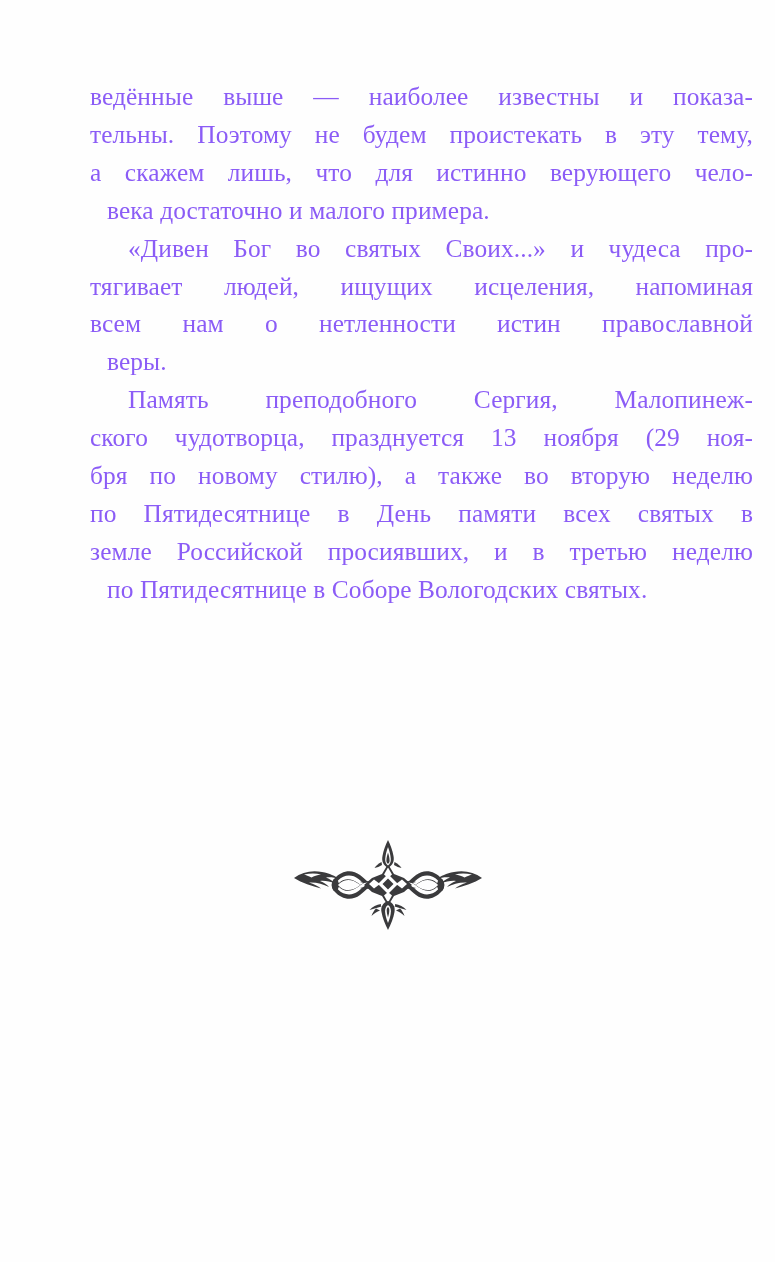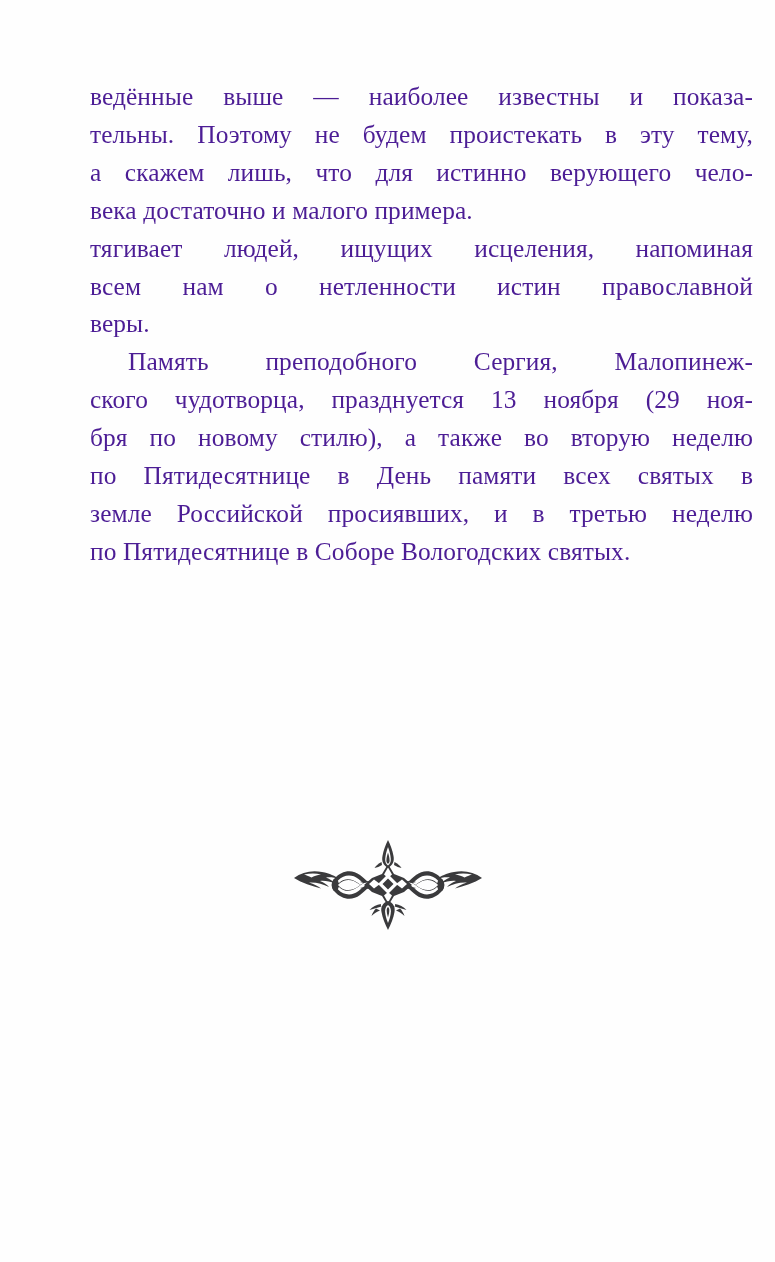--- a/index.html
+++ b/index.html
@@ -31,21 +31,21 @@
     width: 663px;
   }
 
   .para {
     margin: 0;
     text-align: justify;
     text-justify: inter-word;
     text-indent: 38px;
     font-size: 25.4px;
     line-height: 37.9px;
-    color: #4c1d95;
+    color: #8b5cf6;
     letter-spacing: 0.1px;
     -webkit-font-smoothing: antialiased;
     hyphens: manual;
   }
   .para.cont {
     text-indent: 0;
   }
   
   .para:after {
     content: "";
@@ -58,20 +58,21 @@
   .line {
     display: block;
     text-align: justify;
     text-align-last: justify;
     text-indent: 0;
     white-space: nowrap;
   }
   .line.last {
     text-align-last: left;
     white-space: normal;
+    margin-left: 17px;
   }
 
   
   .ornament-wrap {
     position: absolute;
     left: 0;
     right: 0;
     top: 838px;
     display: flex;
     justify-content: center;
@@ -91,20 +92,21 @@
   <div class="text-block">
 
     <p class="para cont nostretch">
       <span class="line">ведённые выше — наиболее известны и показа-</span>
       <span class="line">тельны. Поэтому не будем проистекать в эту тему,</span>
       <span class="line">а скажем лишь, что для истинно верующего чело-</span>
       <span class="line last">века достаточно и малого примера.</span>
     </p>
 
     <p class="para nostretch">
+      <span class="line" style="text-indent:38px;">«Дивен Бог во святых Своих...» и чудеса про-</span>
       <span class="line">тягивает людей, ищущих исцеления, напоминая</span>
       <span class="line">всем нам о нетленности истин православной</span>
       <span class="line last">веры.</span>
     </p>
 
     <p class="para nostretch">
       <span class="line" style="text-indent:38px;">Память преподобного Сергия, Малопинеж-</span>
       <span class="line">ского чудотворца, празднуется 13 ноября (29 ноя-</span>
       <span class="line">бря по новому стилю), а также во вторую неделю</span>
       <span class="line">по Пятидесятнице в День памяти всех святых в</span>

